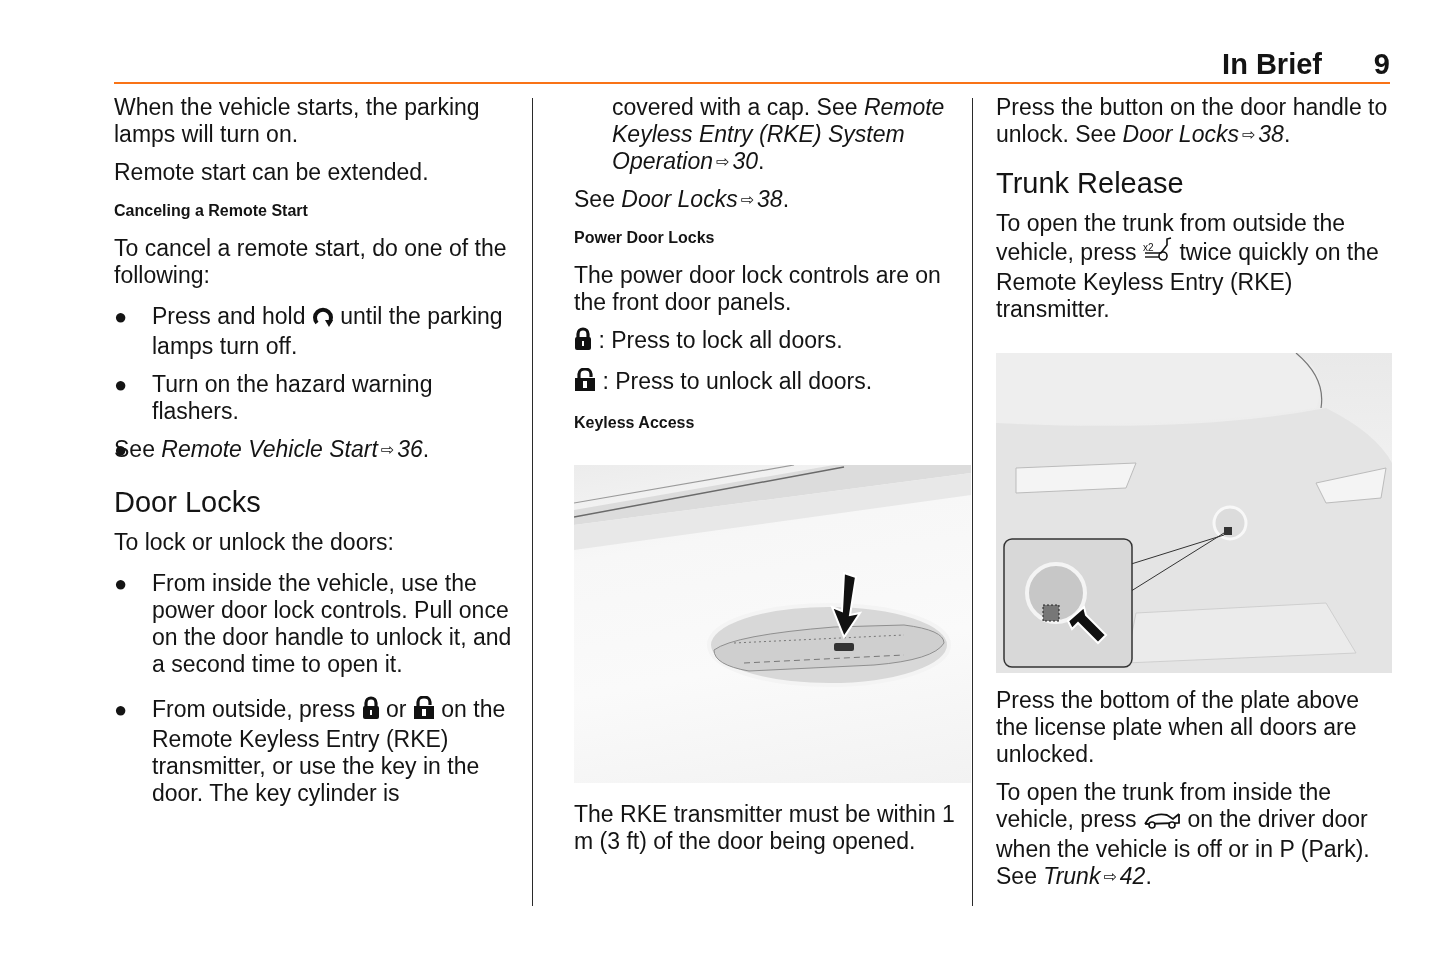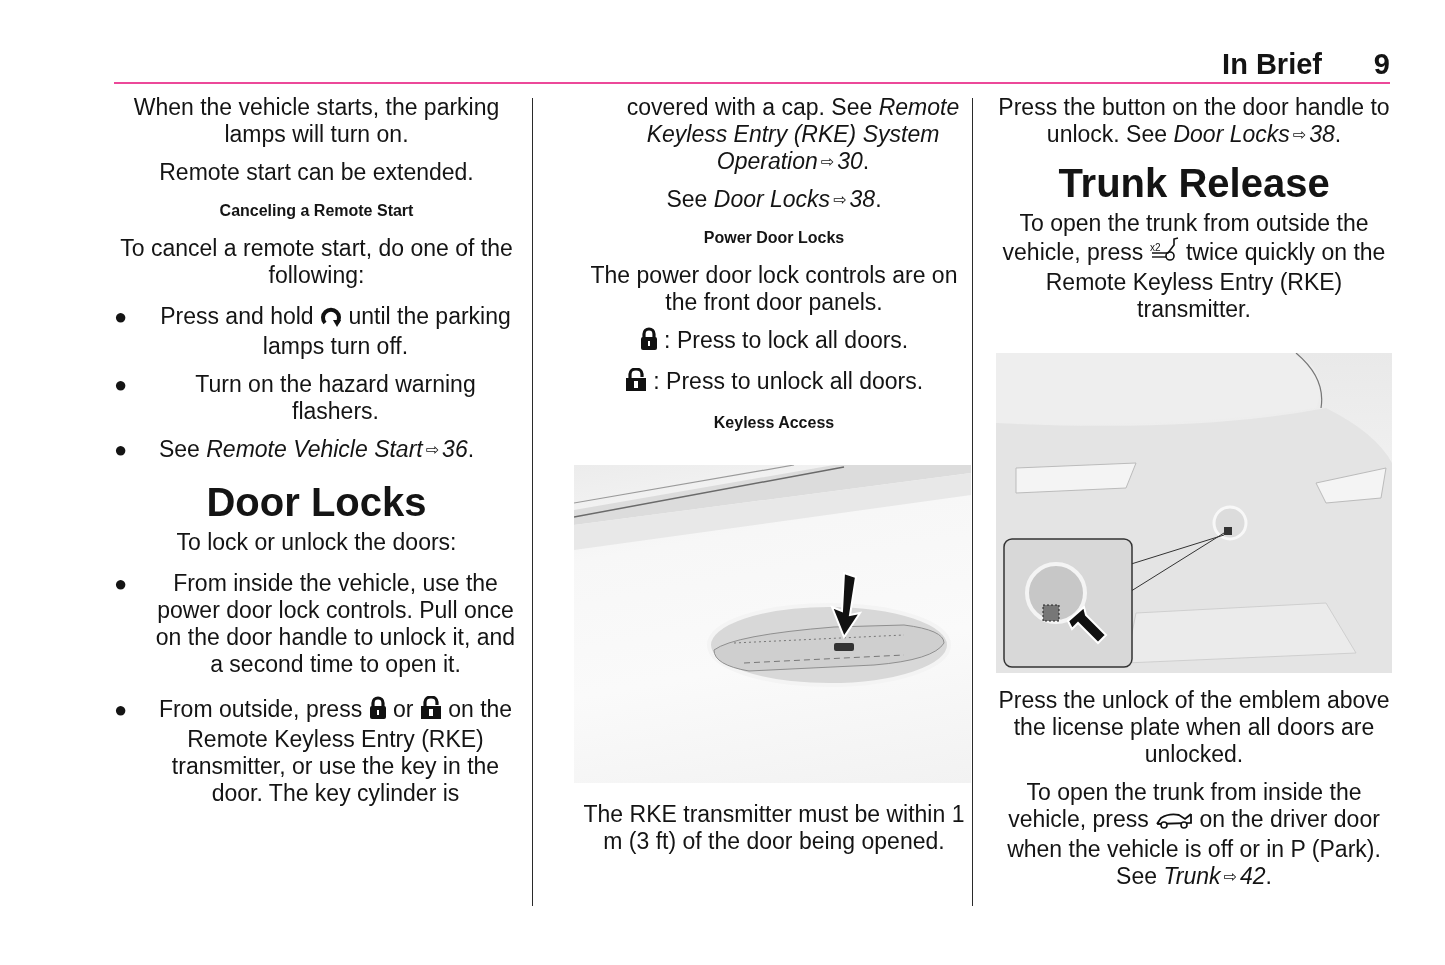--- a/index.html
+++ b/index.html
@@ -2,32 +2,32 @@
 <html><head>
 <meta charset="utf-8">
 <style>
   html, body { margin: 0; padding: 0; background: #ffffff; }
   body {
     width: 1445px; height: 965px; position: relative; overflow: hidden;
     font-family: "Liberation Sans", sans-serif; color: #141414;
   }
   .header {
     position: absolute; left: 114px; top: 44px; width: 1276px; height: 38px;
-    border-bottom: 2px solid #ec4899;
+    border-bottom: 2px solid #f97316;
   }
   .header .section { position: absolute; right: 68px; top: 4px; font-size: 29px; font-weight: bold; }
   .header .pageno { position: absolute; right: 0; top: 4px; font-size: 29px; font-weight: bold; }
-  .col { position: absolute; top: 94px; text-align: center; }
+  .col { position: absolute; top: 94px; }
   .col1 { left: 114px; width: 405px; }
   .col2 { left: 555px; width: 400px; margin-left: 19px; }
   .col3 { left: 996px; width: 396px; }
   .vrule { position: absolute; top: 98px; height: 808px; width: 1px; background: #2a2a2a; }
   p { margin: 0 0 11px 0; font-size: 23px; line-height: 27px; }
   h3 { margin: 8px 0 10px 0; font-size: 16px; font-weight: bold; line-height: 28px; }
-  h2 { margin: 22px 0 10px 0; font-size: 40px; font-weight: bold; line-height: 34px; }
+  h2 { margin: 22px 0 10px 0; font-size: 29px; font-weight: normal; line-height: 34px; }
   ul { list-style: none; margin: 14px 0 0 0; padding: 0; }
   li { position: relative; padding-left: 38px; font-size: 23px; line-height: 27px; margin-bottom: 11px; }
   li .bullet { position: absolute; left: 0; top: 0; font-size: 22px; }
   .indent { padding-left: 38px; }
   em { font-style: italic; }
   .xref { font-size: 16px; margin: 0 3px; vertical-align: 2px; }
   .ico { display: inline-block; vertical-align: -3px; }
   .figure { border: none; position: relative; overflow: hidden; }
   .fig1 { width: 397px; height: 318px; margin: 28px 0 18px 0; background: linear-gradient(170deg,#ececec 0%,#f7f7f7 25%,#fafafa 60%,#f2f2f2 100%); }
   .fig2 { width: 396px; height: 320px; margin: 30px 0 14px 0; background: linear-gradient(180deg,#e9e9e9 0%,#f1f1f1 40%,#e6e6e6 100%); }
@@ -179,21 +179,21 @@
       <path d="M140 260 L330 250 L360 300 L130 310 Z" fill="#ebebeb" stroke="#cfcfcf"></path>
       <circle cx="234" cy="170" r="16" fill="#dcdcdc" stroke="#f8f8f8" stroke-width="3"></circle>
       <rect x="228" y="174" width="8" height="8" fill="#333"></rect>
       <path d="M228 182 L132 212 M228 180 L132 240" stroke="#333" stroke-width="1"></path>
       <rect x="8" y="186" width="128" height="128" rx="8" fill="#d8d8d8" stroke="#333" stroke-width="1.5"></rect>
       <circle cx="60" cy="240" r="29" fill="#c7c7c7" stroke="#f4f4f4" stroke-width="4"></circle>
       <rect x="47" y="252" width="16" height="16" fill="#777" stroke="#222" stroke-dasharray="2 2"></rect>
       <path d="M72 268 L88 254 L90 262 L110 282 L102 290 L82 270 L76 276 Z" fill="#111" stroke="#fff" stroke-width="2"></path>
     </svg>
   </div>
-  <p>Press the unlock of the emblem above the license plate when all doors are unlocked.</p>
+  <p>Press the bottom of the plate above the license plate when all doors are unlocked.</p>
   <p>
     <span>To open the trunk from inside the vehicle, press</span>
     <span class="ico">
       <svg width="38" height="20" viewBox="0 0 38 20">
           <path d="M2 14 L6 8 Q14 3 24 5 L30 9 L36 4 M36 4 L36 13 L2 14" fill="none" stroke="#111" stroke-width="1.8"></path>
           <circle cx="9" cy="15" r="3" fill="#fff" stroke="#111" stroke-width="1.6"></circle>
           <circle cx="29" cy="15" r="3" fill="#fff" stroke="#111" stroke-width="1.6"></circle>
         </svg>
     </span>
     <span>on the driver door when the vehicle is off or in P (Park). See</span>

